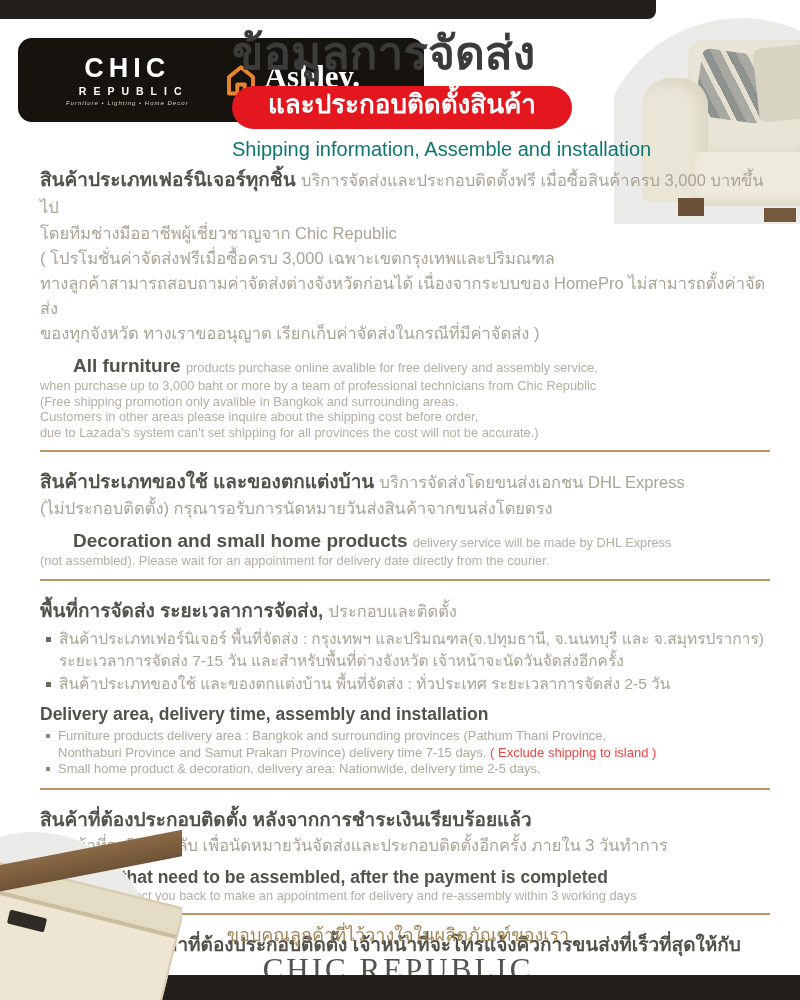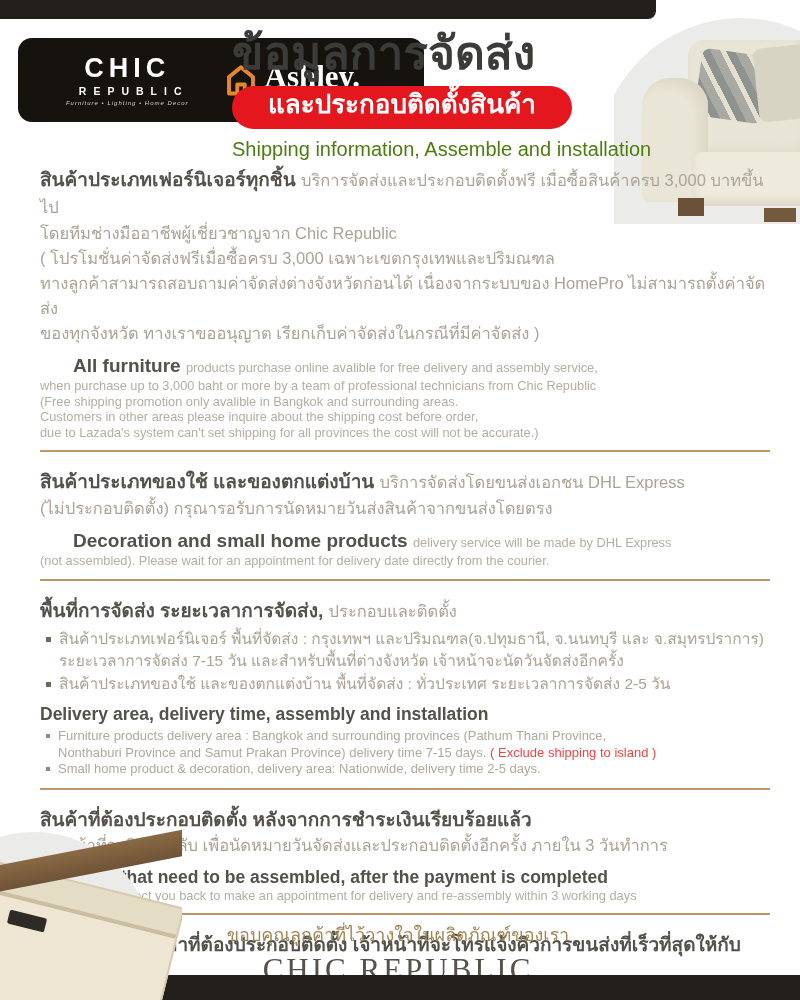--- a/index.html
+++ b/index.html
@@ -19,21 +19,21 @@
   .chic-tag { font-size:6px; color:#d8d2c4; letter-spacing:1px; margin-top:3px; font-style:italic; }
   .ashley-logo { display:flex; align-items:center; gap:6px; }
   .ashley-text { color:#fff; }
   .ashley-name { font-family:"Liberation Serif","DejaVu Serif",serif; font-size:31px; font-weight:700; line-height:1; }
   .ashley-sub { font-size:6.5px; color:#e8862e; letter-spacing:1.6px; font-weight:700; margin-top:1px; }
 
   
   .header-text { position:absolute; left:232px; top:22px; width:436px; text-align:left; }
   .title-th { font-size:46px; font-weight:700; color:#3b3b39; line-height:1.35; }
   .badge { display:inline-block; background:#e4161e; color:#ffffff; font-size:26px; font-weight:600; line-height:1.2; padding:3px 36px 9px; border-radius:24px; margin-top:2px; }
-  .subtitle-en { font-size:20px; color:#4d7c0f; margin-top:9px; }
+  .subtitle-en { font-size:20px; color:#0f766e; margin-top:9px; }
 
   
   #content { position:absolute; left:40px; top:166px; width:730px; }
   p { margin:0; }
   .th-lead { line-height:27px; }
   .th-lead b, .th-bold { font-size:19px; font-weight:700; color:#53514a; }
   .th-lead span, .th-body { font-size:16.5px; color:#aba496; }
   .th-body { line-height:25px; }
   .th-bold { line-height:27px; }
   .en-lead { line-height:21px; margin-top:9px;margin-left:33px; }

